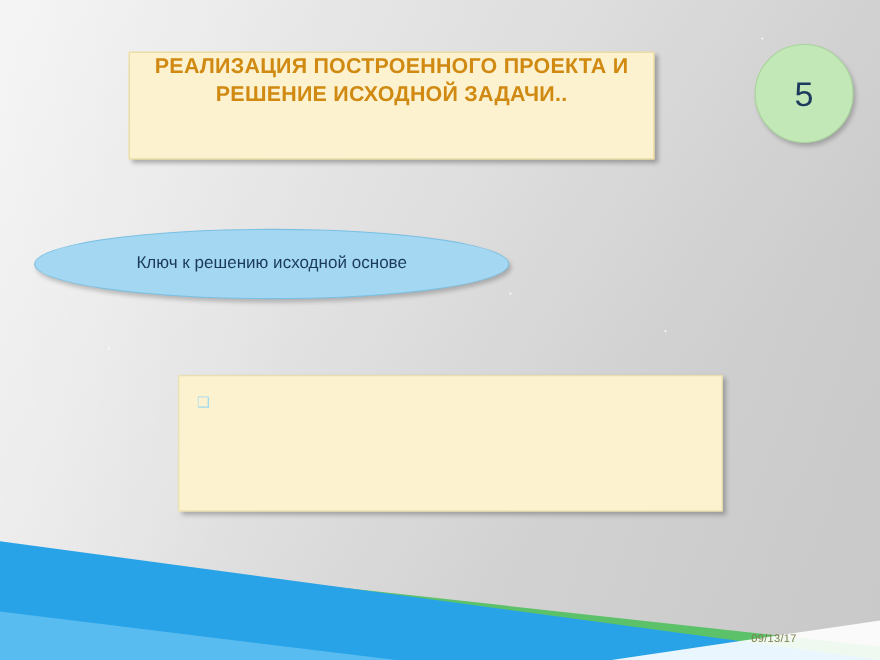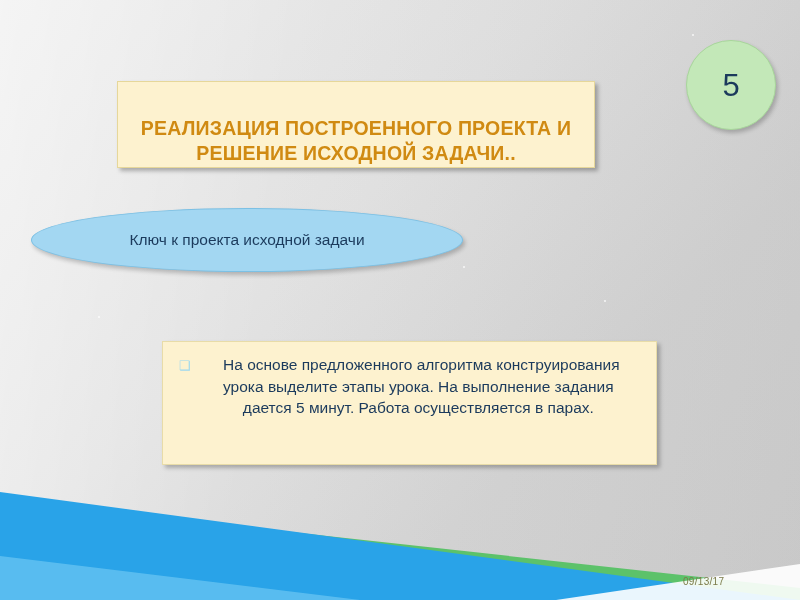--- a/index.html
+++ b/index.html
@@ -25,29 +25,28 @@
     inset: 0;
     background: linear-gradient(100deg, rgba(255,255,255,0.55) 0%, rgba(255,255,255,0.12) 35%, rgba(200,200,200,0.10) 65%, rgba(170,170,170,0.18) 100%);
     pointer-events: none;
   }
   
   #title-box {
     position: absolute;
     left: 117px;
     top: 47px;
     width: 478px;
-    height: 87px;
+    height: 98px;
     background: #fdf2cf;
     border: 1px solid #e6d79a;
     box-shadow: 3px 3px 4px rgba(0,0,0,0.28);
     box-sizing: border-box;
     display: flex;
-    align-items: flex-end;
+    align-items: flex-start;
     justify-content: center;
-    margin-top: 34px;
   }
   #title-text {
     color: #d08a12;
     font-size: 19.5px;
     font-weight: bold;
     line-height: 1.32;
     text-align: center;
     letter-spacing: 0.2px;
     text-transform: uppercase;
     padding: 0 6px;
@@ -171,27 +170,26 @@
 
   <div id="title-box">
     <div id="title-text">Реализация построенного проекта и решение исходной задачи..</div>
   </div>
 
   <div id="number-circle">
     <span>5</span>
   </div>
 
   <div id="ellipse-box">
-    <div id="ellipse-text">Ключ к проекта исходной задачи</div>
+    <div id="ellipse-text">Ключ к решению исходной основе</div>
   </div>
 
   <div id="content-box">
     <div class="bullet-row">
       <span class="bullet-marker">❑</span>
-      <span id="content-text">На основе предложенного алгоритма конструирования урока выделите этапы урока. На выполнение задания дается 5 минут. Работа осуществляется в парах.</span>
     </div>
   </div>
 
   <svg id="bottom-shapes" viewBox="0 0 800 140" preserveAspectRatio="none">
     <polygon points="0,40 800,128 800,140 0,140" fill="#5cc26a"></polygon>
     <polygon points="0,32 800,140 0,140" fill="#29a3e8"></polygon>
     <polygon points="0,96 360,140 0,140" fill="#7fd1f5" opacity="0.55"></polygon>
     <polygon points="556,140 800,104 800,140" fill="#ffffff" opacity="0.9"></polygon>
   </svg>
 

